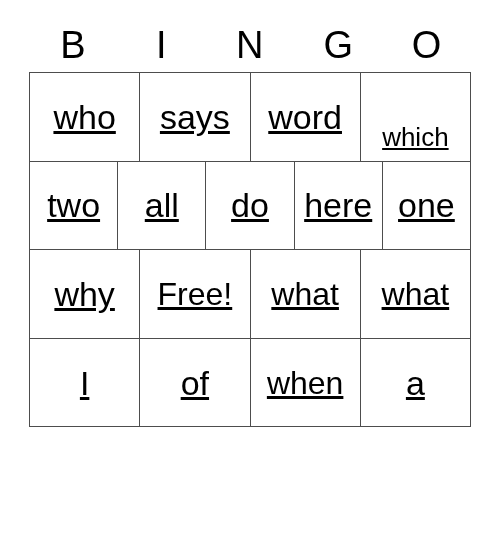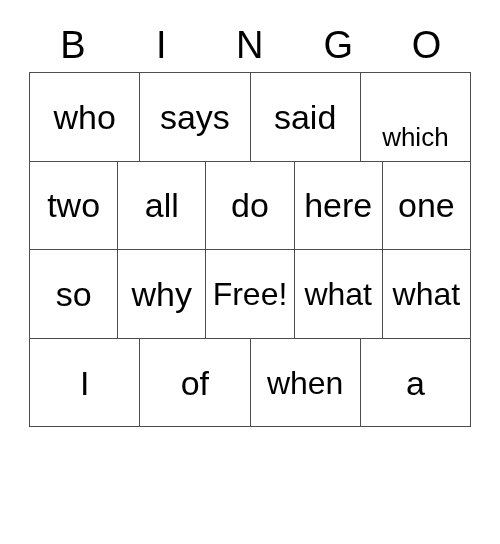--- a/index.html
+++ b/index.html
@@ -44,20 +44,21 @@
   
   .grid {
     width: 442px;
     border-left: 1px solid #4d4d4d;
     border-top: 1px solid #4d4d4d;
     box-sizing: border-box;
   }
   .grid-row {
     display: flex;
     width: 100%;
+    text-decoration: underline;
   }
   .cell {
     flex: 1 1 0;
     height: 88.6px;
     box-sizing: border-box;
     border-right: 1px solid #4d4d4d;
     border-bottom: 1px solid #4d4d4d;
     display: flex;
     align-items: center;
     justify-content: center;
@@ -97,21 +98,21 @@
   <div class="grid">
 
     <div class="grid-row">
       <div class="cell">
           <span class="cell-text">who</span>
         </div>
       <div class="cell">
           <span class="cell-text">says</span>
         </div>
       <div class="cell">
-          <span class="cell-text">said</span>
+          <span class="cell-text">word</span>
         </div>
       <div class="cell">
           <span class="cell-text shrink">which</span>
         </div>
     </div>
 
     <div class="grid-row">
       <div class="cell">
           <span class="cell-text">two</span>
         </div>
@@ -123,23 +124,20 @@
         </div>
       <div class="cell">
           <span class="cell-text">here</span>
         </div>
       <div class="cell">
           <span class="cell-text">one</span>
         </div>
     </div>
 
     <div class="grid-row">
-      <div class="cell">
-          <span class="cell-text">so</span>
-        </div>
       <div class="cell">
           <span class="cell-text">why</span>
         </div>
       <div class="cell">
           <span class="cell-text fit">Free!</span>
         </div>
       <div class="cell">
           <span class="cell-text fit">what</span>
         </div>
       <div class="cell">

